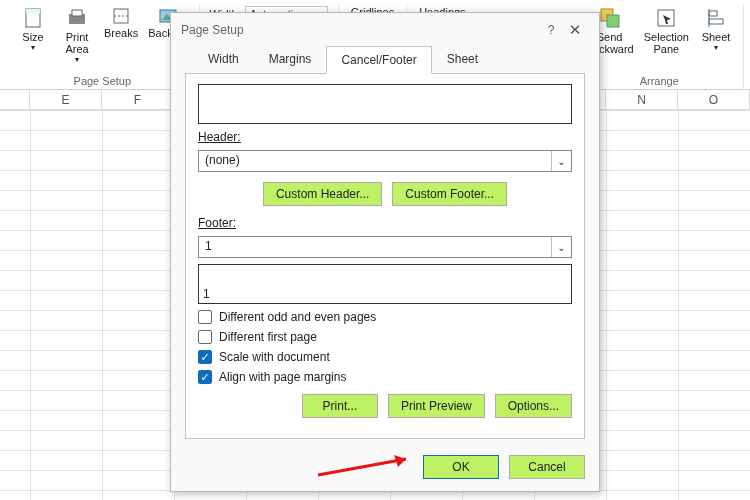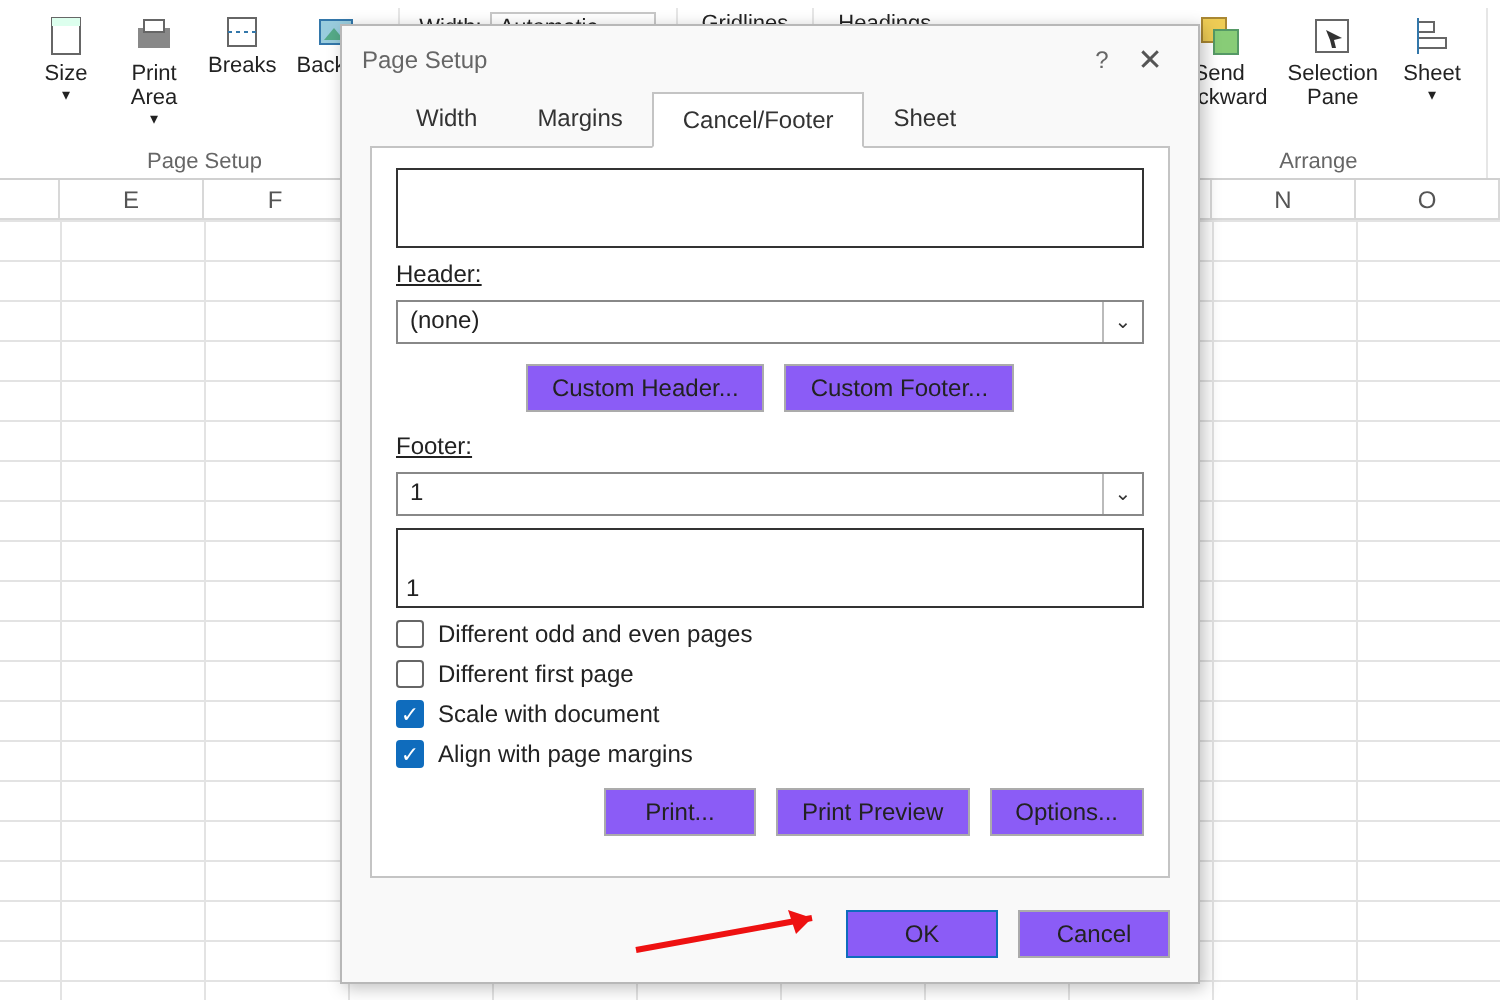--- a/index.html
+++ b/index.html
@@ -30,21 +30,21 @@
   .tab { padding: 6px 14px 6px; font-size: 12px; color: #333; border: 1px solid transparent; border-bottom: none; cursor: default; }
   .tab.active { background: #fff; border-color: #c4c4c4; border-bottom: 1px solid #fff; position: relative; top: 1px; }
   .panel { margin: 0 14px 8px; border: 1px solid #c4c4c4; background: #fff; padding: 10px 12px; flex: 1; display: flex; flex-direction: column; gap: 6px; overflow: hidden; }
   .preview-box { border: 1px solid #333; height: 40px; background: #fff; display: flex; align-items: flex-end; padding: 2px 4px; font-size: 12px; }
   .lbl { font-size: 12px; text-decoration: underline; }
   .lbl::first-letter { }
   .dropdown { display: flex; border: 1px solid #888; background: #fff; height: 22px; }
   .dropdown-text { flex: 1; padding: 2px 6px; font-size: 12px; }
   .dropdown-arrow { width: 20px; display: flex; align-items: center; justify-content: center; border-left: 1px solid #bbb; font-size: 10px; color: #333; }
   .btnrow { display: flex; gap: 10px; justify-content: center; margin: 4px 0; }
-  .winbtn { border: 1px solid #ababab; background: #8b5cf6; padding: 4px 12px; font-size: 12px; min-width: 96px; text-align: center; }
+  .winbtn { border: 1px solid #ababab; background: #bef264; padding: 4px 12px; font-size: 12px; min-width: 96px; text-align: center; }
   .chk { display: flex; align-items: center; gap: 7px; font-size: 12px; }
   .chkbox { width: 14px; height: 14px; border: 1px solid #666; border-radius: 2px; display: flex; align-items: center; justify-content: center; font-size: 11px; color: #fff; }
   .chkbox.checked { background: #0f6cbd; border-color: #0f6cbd; }
   .dlg-footer { display: flex; justify-content: flex-end; gap: 10px; padding: 8px 14px 12px; }
   .dlg-footer .winbtn { min-width: 76px; }
   .okbtn { border: 1px solid #0f6cbd; }
   .arrow-annot { position: absolute; left: 312px; top: 449px; pointer-events: none; }
 </style>
 </head>
 <body>

